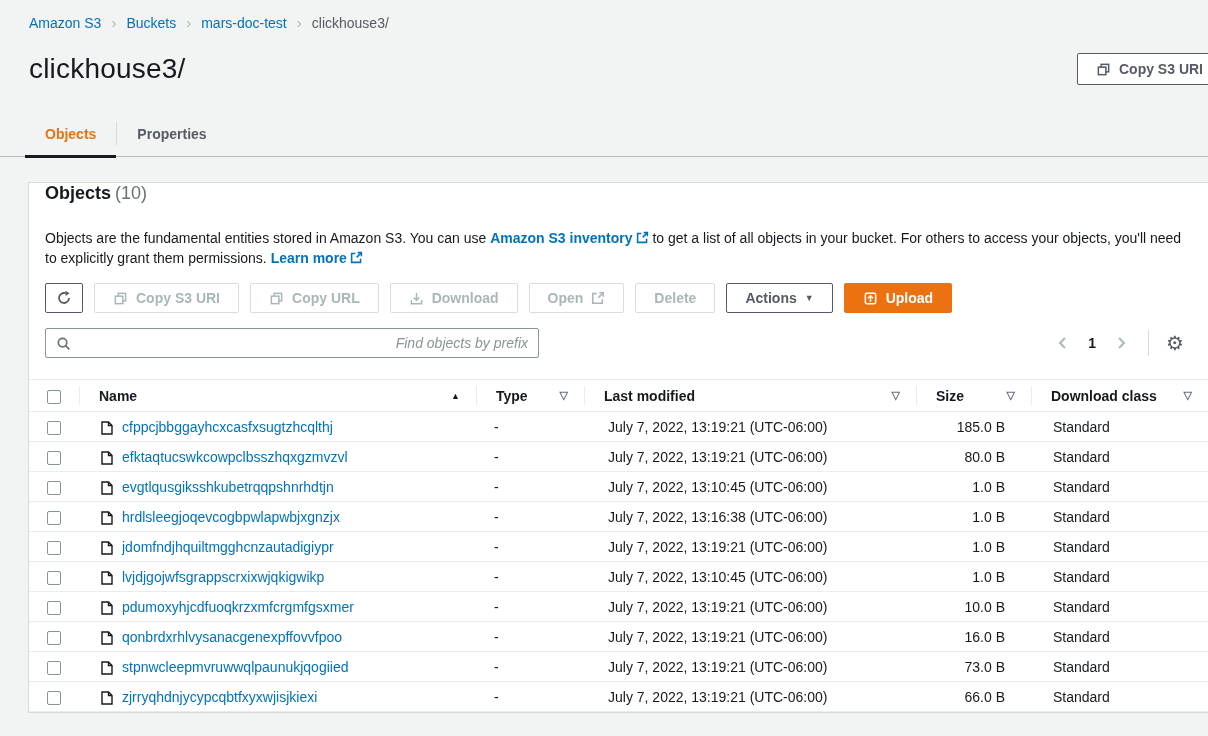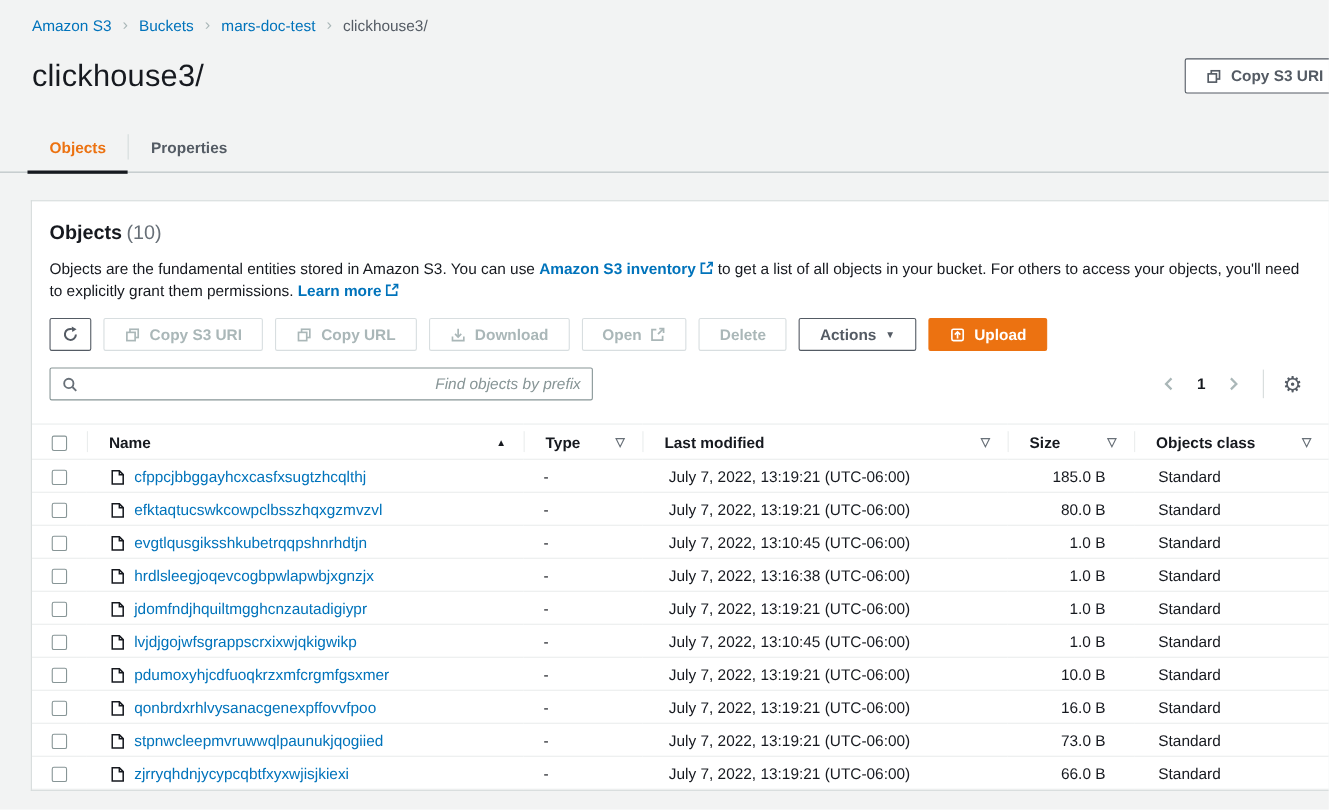--- a/index.html
+++ b/index.html
@@ -30,25 +30,25 @@
   .hdr-copy-btn { height: 32px; margin-right: -30px; padding: 0 34px 0 18px; }
   .caret { font-size: 9px; line-height: 1; }
   
   .tabs { display: flex; align-items: stretch; margin-top: 21px; height: 46px; border-bottom: 1px solid #b5bdbf; }
   .tab { display: flex; align-items: center; padding: 0 20px; font-weight: 700; color: #545b64; position: relative; cursor: pointer; }
   .tab.first { margin-left: 25px; }
   .tab.active { color: #ec7211; }
   .tab.active::after { content: ''; position: absolute; left: 0; right: 0; bottom: -2px; height: 3px; background: #16191f; }
   .tab-divider { width: 1px; background: #d5dbdb; margin: 11px 0; }
   
-  .card { margin: 25px 0 0 28px; width: 1180px; background: #fff; border: 1px solid #d5dbdb; border-right: none; padding-top: 18px; }
+  .card { margin: 25px 0 0 28px; width: 1180px; background: #fff; border: 1px solid #d5dbdb; border-right: none; padding-top: 0; }
   .card-head { padding: 0 20px 0 16px; }
   .card-title { font-size: 18px; font-weight: 700; }
   .card-count { font-size: 18px; font-weight: 400; color: #687078; }
-  .card-desc { margin-top: 12px; padding: 0 16px; line-height: 20px; color: #16191f; }
+  .card-desc { margin-top: 24px; padding: 0 16px; line-height: 20px; color: #16191f; }
   .inline-link { color: #0073bb; font-weight: 700; cursor: pointer; white-space: nowrap; }
   .ext-ico { display: inline-block; vertical-align: -1px; margin-left: 3px; }
   
   .toolbar { display: flex; align-items: center; gap: 11px; margin-top: 15px; padding: 0 16px; }
   
   .search-row { display: flex; align-items: center; margin-top: 15px; padding: 0 16px 0 16px; }
   .search-box { width: 494px; height: 30px; border: 1px solid #879596; border-radius: 2px; background: #fff;
                 display: flex; align-items: center; gap: 8px; padding: 0 10px; }
   .search-box input { border: none; outline: none; flex: 1; font-family: "Liberation Sans", sans-serif; font-size: 14px; color: #16191f; background: transparent; text-align: right; }
   .search-box input::placeholder { color: #879596; font-style: italic; }
@@ -239,21 +239,21 @@
             </div>
         </th>
         <th>
           <div class="th-in">
               <span>Size</span>
               <span class="sort-none">▽</span>
             </div>
         </th>
         <th>
           <div class="th-in">
-              <span>Objects class</span>
+              <span>Download class</span>
               <span class="sort-none">▽</span>
             </div>
         </th>
       </tr>
     </thead>
     <tbody id="rows-tbody">
 
   <tr>
     <td class="cell-check"><span class="checkbox"></span></td>
     <td>

